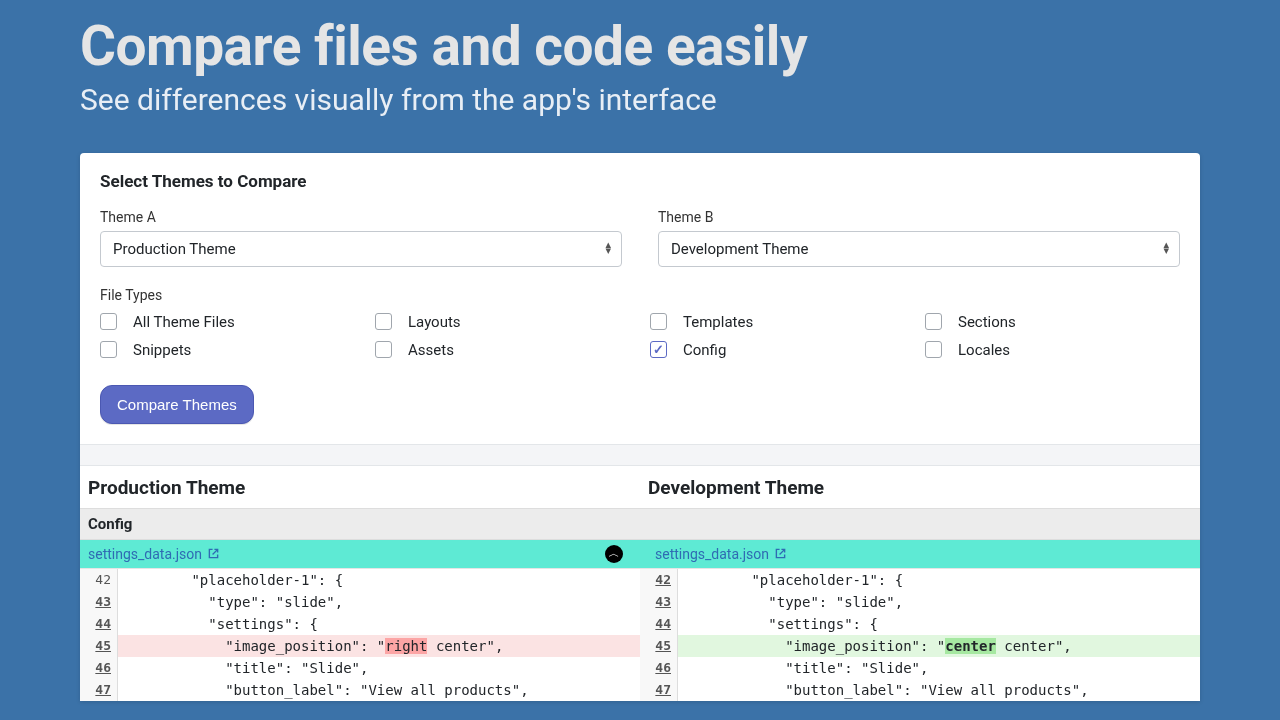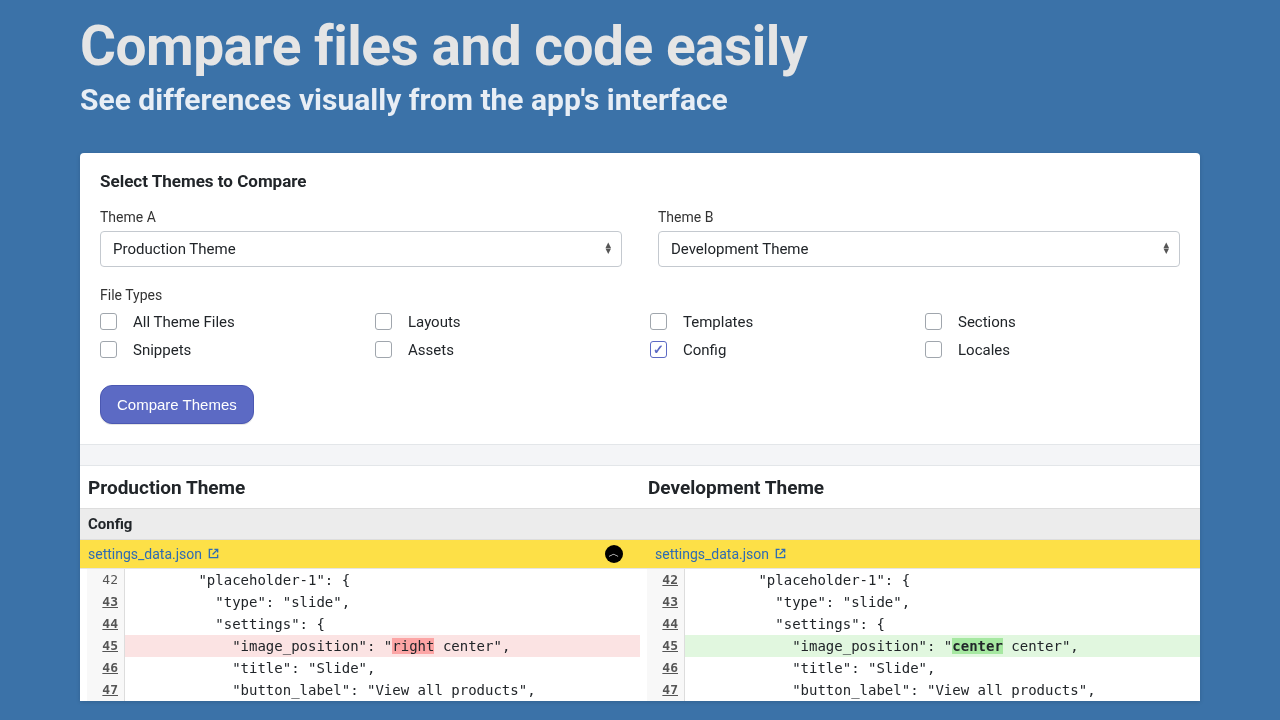--- a/index.html
+++ b/index.html
@@ -13,21 +13,21 @@
   .hero h1 {
     color: #e5e5e5;
     font-size: 55px;
     font-weight: 700;
     letter-spacing: -0.5px;
     line-height: 1.05;
   }
   .hero p {
     color: #e8eef5;
     font-size: 30px;
-    font-weight: 700;
+    font-weight: 400;
     margin-top: 6px;
   }
   .panel {
     background: #fff;
     margin: 16px 80px 0 80px;
     border-radius: 4px 4px 0 0;
     overflow: hidden;
     box-shadow: 0 1px 4px rgba(0,0,0,0.15);
   }
   .pad { padding: 18px 20px 20px 20px; }
@@ -115,21 +115,21 @@
     background: #ececec;
     padding: 6px 8px;
     font-size: 15px;
     font-weight: 700;
     border-top: 1px solid #ddd;
     border-bottom: 1px solid #ddd;
   }
   .file-row {
     display: flex;
     align-items: flex-start;
-    background: #fde047;
+    background: #5eead4;
     border-bottom: 1px solid #e5e5e5;
     font-size: 14px;
   }
   .file-row .half {
     flex: 1;
     padding: 6px 8px;
     display: flex;
     align-items: center;
     gap: 6px;
     position: relative;
@@ -146,21 +146,21 @@
     background: #000;
     color: #fff;
     display: flex;
     align-items: center;
     justify-content: center;
     font-size: 11px;
     cursor: pointer;
   }
   .code-cols { display: flex; font-family: "SFMono-Regular", Consolas, Menlo, monospace; font-size: 14px; }
   .code-col { flex: 1; overflow: hidden; }
-  .code-line { display: flex; align-items: stretch; height: 22px; line-height: 22px; white-space: pre; padding-left: 7px; }
+  .code-line { display: flex; align-items: stretch; height: 22px; line-height: 22px; white-space: pre; }
   .gutter {
     width: 38px;
     text-align: right;
     padding-right: 6px;
     color: #555;
     border-right: 1px solid #ddd;
     background: #f8f8f8;
     font-size: 13px;
   }
   .gutter.u { text-decoration: underline; font-weight: 600; }

